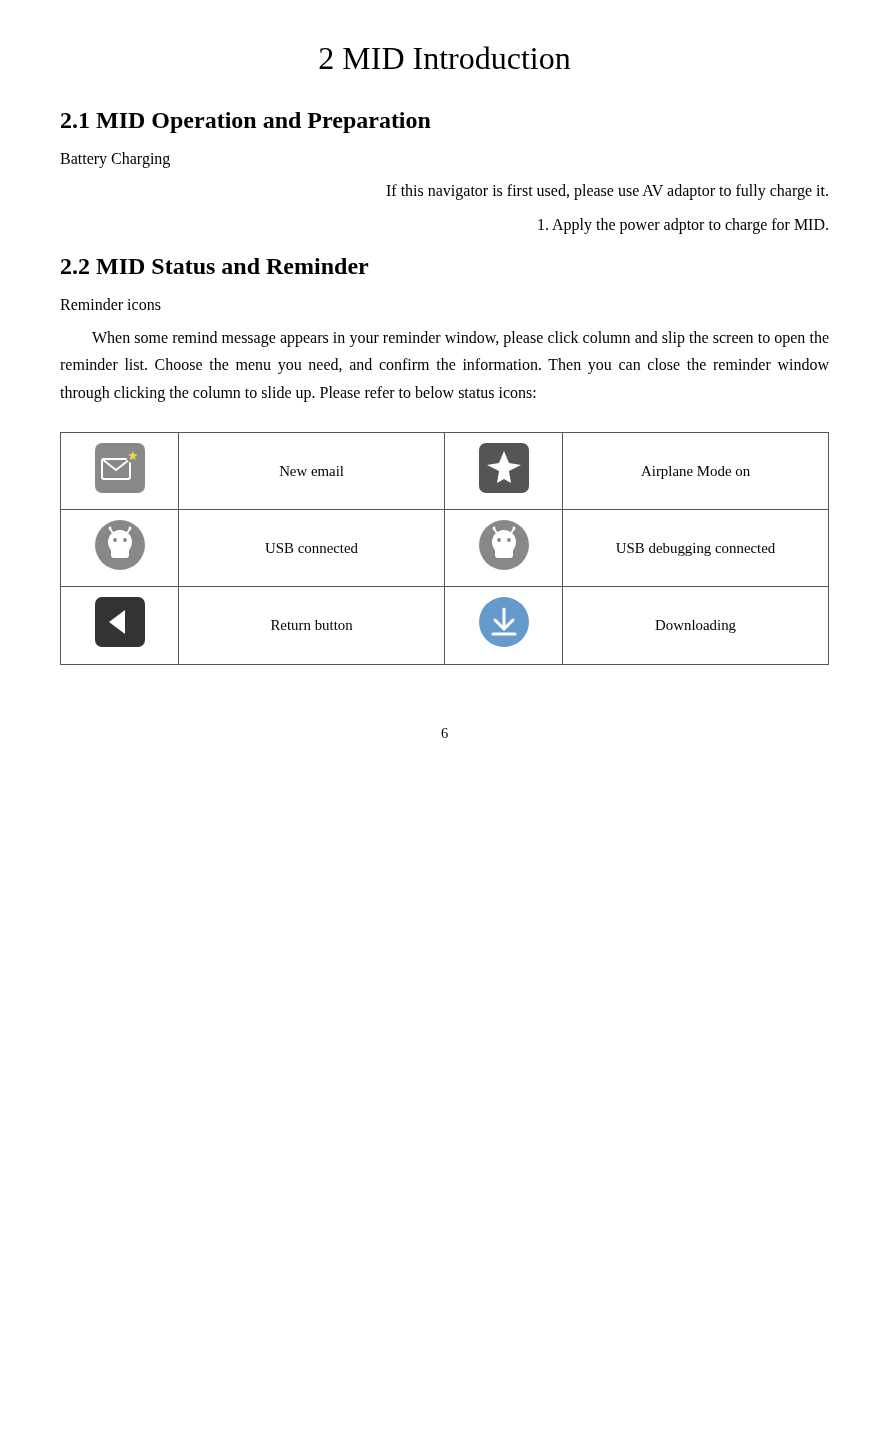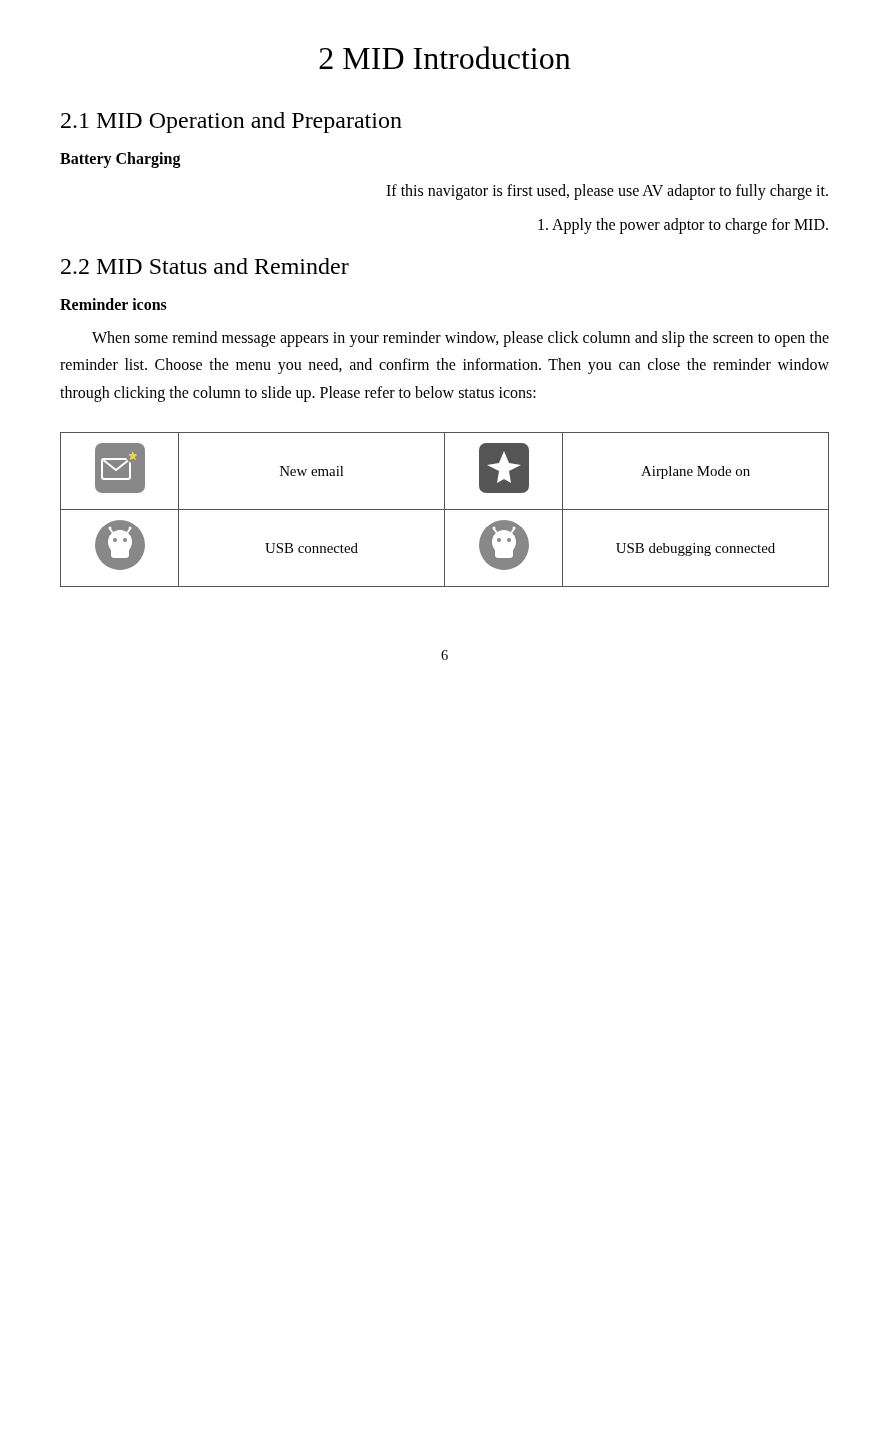--- a/index.html
+++ b/index.html
@@ -13,27 +13,27 @@
       padding: 40px 60px 60px 60px;
     }
     h1.main-title {
       text-align: center;
       font-size: 2em;
       font-weight: normal;
       margin-bottom: 30px;
     }
     h2.section-title {
       font-size: 1.5em;
-      font-weight: normal;
+      font-weight: bold;
       margin-bottom: 16px;
       margin-top: 10px;
     }
     h3.subsection-title {
       font-size: 1em;
-      font-weight: bold;
+      font-weight: normal;
       margin-bottom: 10px;
       margin-top: 6px;
     }
     .indent {
       padding-left: 30px;
       margin-bottom: 8px;
       line-height: 1.6;
       text-align: right;
     }
     .body-para {
@@ -159,18 +159,42 @@
           <circle cx="15" cy="8" r="1.5" fill="#fff"></circle>
           <line x1="32" y1="13" x2="35" y2="9" stroke="#fff" stroke-width="2" stroke-linecap="round"></line>
           <circle cx="35" cy="8" r="1.5" fill="#fff"></circle>
           <rect x="16" y="28" width="18" height="10" rx="3" fill="#fff"></rect>
         </svg>
       </div>
     </td>
     <td class="label-cell">USB debugging connected</td>
   </tr>
 
+  <tr>
+    <td class="icon-cell">
+      <div class="icon-wrap">
+        <svg width="50" height="50" viewBox="0 0 50 50">
+          <rect width="50" height="50" rx="7" fill="#333"></rect>
+
+          <polygon points="30,13 30,37 14,25" fill="#fff"></polygon>
+        </svg>
+      </div>
+    </td>
+    <td class="label-cell">Return button</td>
+    <td class="icon-cell">
+      <div class="icon-wrap">
+        <svg width="50" height="50" viewBox="0 0 50 50">
+          <rect width="50" height="50" rx="25" fill="#6699cc"></rect>
+
+          <line x1="25" y1="12" x2="25" y2="30" stroke="#fff" stroke-width="3" stroke-linecap="round"></line>
+          <polyline points="16,23 25,32 34,23" fill="none" stroke="#fff" stroke-width="3" stroke-linecap="round" stroke-linejoin="round"></polyline>
+          <line x1="14" y1="37" x2="36" y2="37" stroke="#fff" stroke-width="3" stroke-linecap="round"></line>
+        </svg>
+      </div>
+    </td>
+    <td class="label-cell">Downloading</td>
+  </tr>
 
 
 </tbody>
   </table>
 
 <div class="page-number">6</div>
 
 </body></html>

